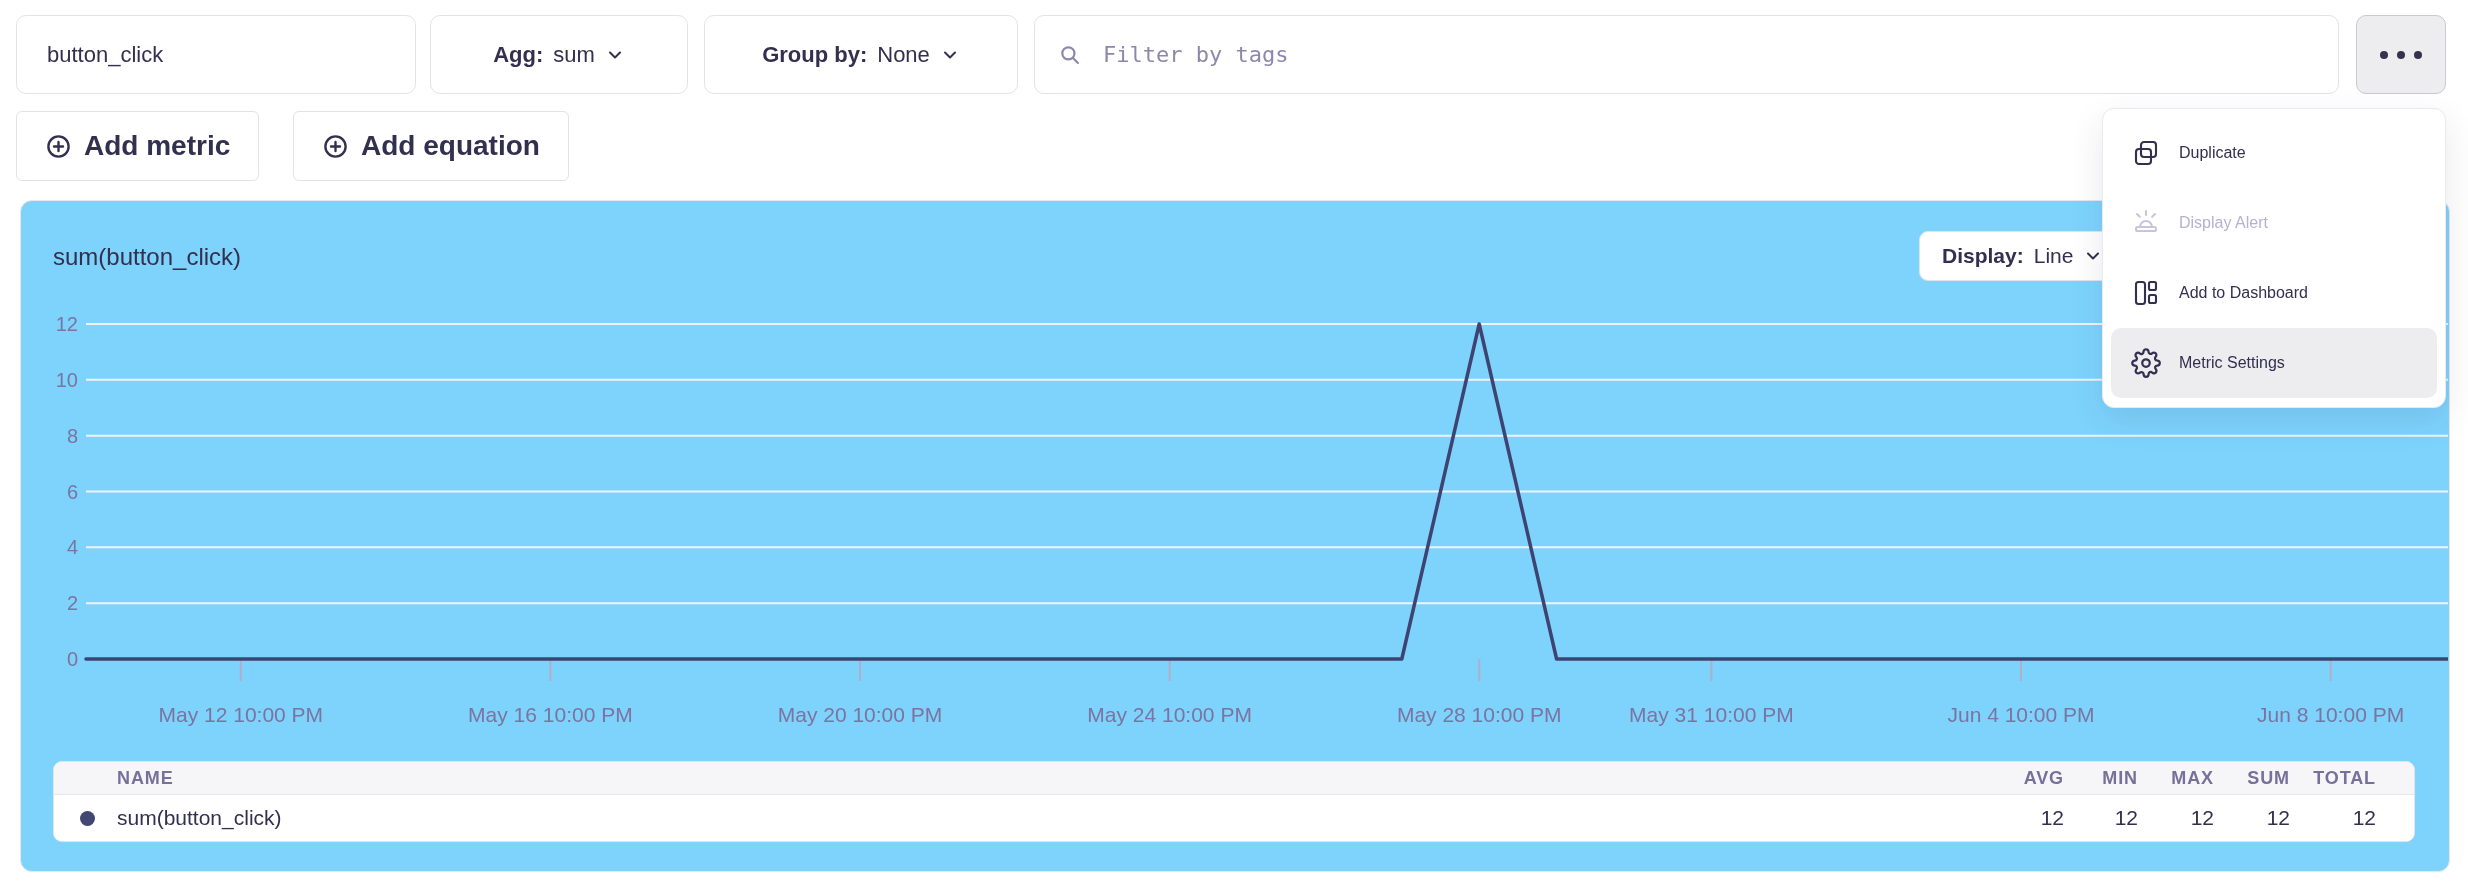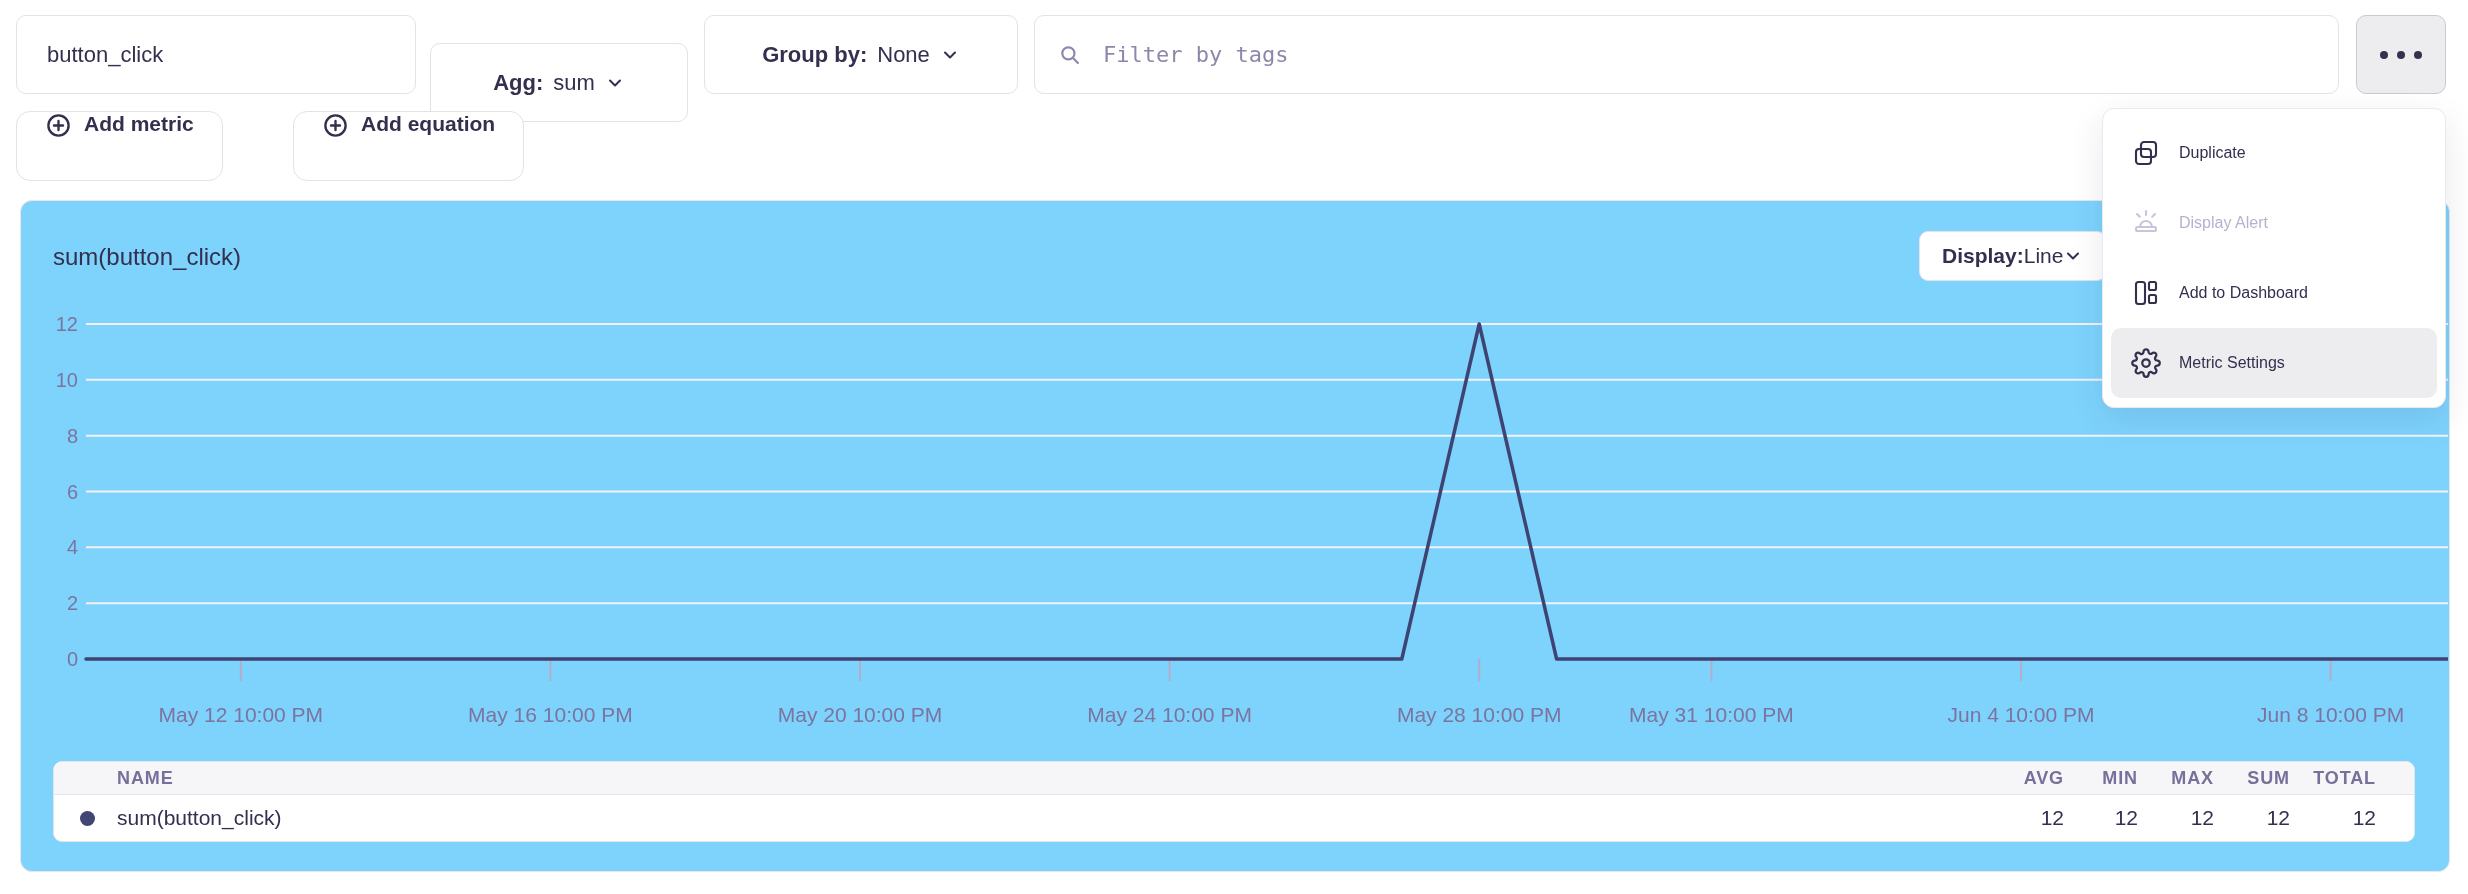--- a/index.html
+++ b/index.html
@@ -9,48 +9,48 @@
 
   
   .ctl { border:1.5px solid #e2e2ea; border-radius:10px; background:#fff;
     height:79px; display:flex; align-items:center; font-size:22px; }
   #metric-input { left:16px; top:15px; width:400px; padding:0 30px;
     color:#332f4e; outline:none; }
   input.ctl::placeholder { color:#8e87ab; }
   .drop { cursor:pointer; gap:10px; padding:0 26px; }
   .drop .lbl { font-weight:700; }
   .drop .val { color:#332f4e; }
-  #agg-dropdown { left:430px; top:15px; width:258px; justify-content:center;margin-top:28px; }
+  #agg-dropdown { left:430px; top:15px; width:258px; justify-content:center; }
   #groupby-dropdown { left:704px; top:15px; width:314px; justify-content:center; }
   #filter-wrap { left:1034px; top:15px; width:1305px; padding:0 22px; gap:20px; }
   #filter-input { border:none; outline:none; flex:1; height:100%; font-size:22px;
     font-family:"DejaVu Sans Mono", monospace; color:#332f4e; background:transparent; }
   #filter-input::placeholder { color:#8e87ab; }
   #more-button { left:2356px; top:15px; width:90px; background:#ededef;
     border-color:#c9c9d3; justify-content:center; gap:9px; cursor:pointer; }
   #more-button .dot { width:8px; height:8px; border-radius:50%; background:#35314f; }
 
-  .add-btn { top:111px; height:70px; border:1.5px solid #e2e2ea; border-radius:14px;
-    background:#fff; display:inline-flex; align-items:flex-start; gap:12px;
-    padding:0 28px; font-size:21px; font-weight:700; cursor:pointer; color:#332f4e; }
+  .add-btn { top:111px; height:70px; border:1.5px solid #e2e2ea; border-radius:6px;
+    background:#fff; display:inline-flex; align-items:center; gap:12px;
+    padding:0 28px; font-size:28px; font-weight:700; cursor:pointer; color:#332f4e; }
   #add-metric-button { left:16px; }
   #add-equation-button { left:293px; }
 
   .chev { width:20px; height:20px; stroke:#332f4e; stroke-width:2.4; fill:none;
     stroke-linecap:round; stroke-linejoin:round; }
   .icon-stroke { stroke:currentColor; fill:none; stroke-width:2.1;
     stroke-linecap:round; stroke-linejoin:round; }
 
   
   #panel { left:20px; top:200px; width:2430px; height:672px;
     border:1.5px solid #e6e6ec; border-radius:12px; background:#7dd3fc; }
   #chart-title { left:32px; top:42px; font-size:24px; color:#332f4e; }
   #display-dropdown { left:1898px; top:30px; height:50px; border:1.5px solid #e3e3ea;
     border-radius:9px; background:#fff; display:inline-flex; align-items:center;
-    padding:0 22px; font-size:21px; cursor:pointer; }
+    gap:10px; padding:0 22px; font-size:21px; cursor:pointer; }
   #display-dropdown .lbl { font-weight:700; }
 
   
   #summary-table { left:32px; top:560px; width:2362px; border:1.5px solid #e4e4ec;
     border-radius:9px; overflow:hidden; background:#fff; }
   .t-head { display:flex; align-items:center; height:33px; background:#f6f6f9;
     border-bottom:1.5px solid #e6e6ec; font-size:18px; font-weight:700;
     color:#76709a; letter-spacing:0.05em; }
   .t-row { display:flex; align-items:center; height:46px; font-size:21px;
     color:#332f4e; background:#fff; cursor:pointer; }

